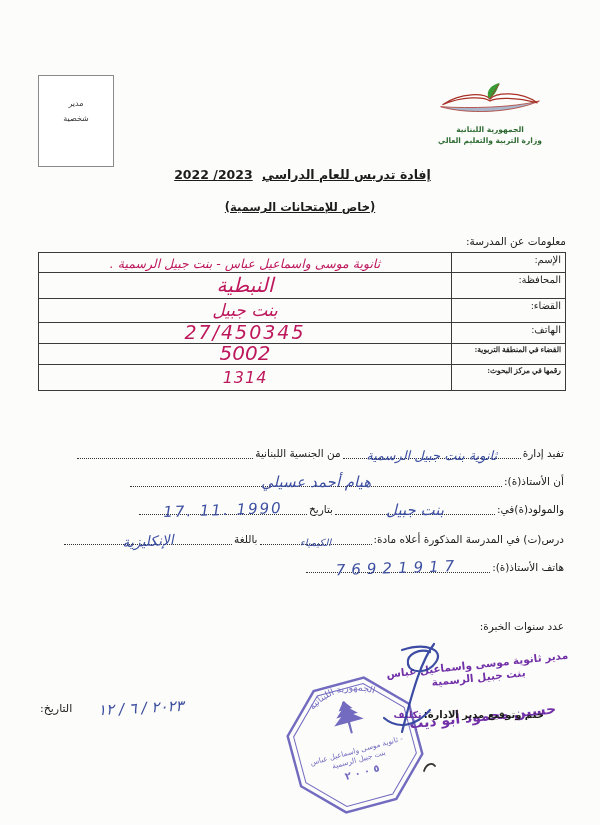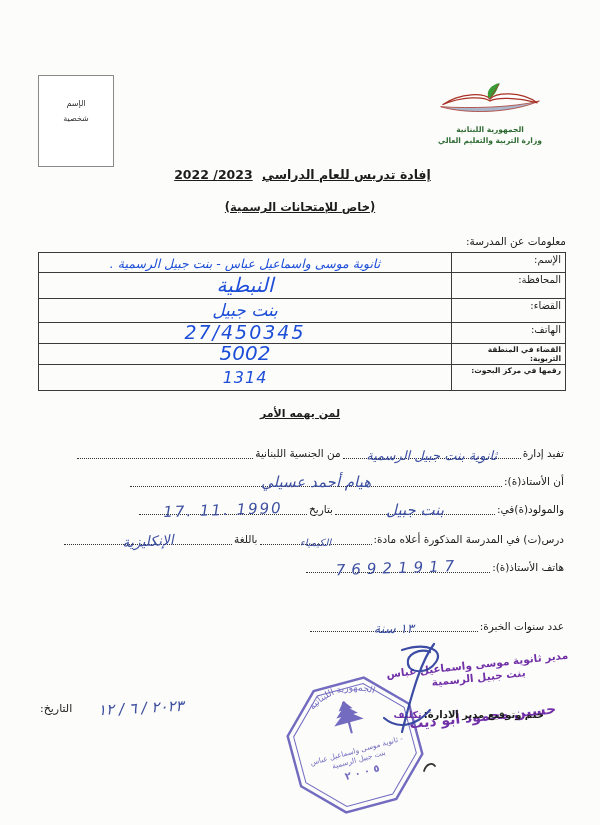--- a/index.html
+++ b/index.html
@@ -17,24 +17,24 @@
          font-size:12.5px;font-weight:bold;}
   .title .u{text-decoration:underline;}
   .title .years{margin:0 5px;}
   .subtitle{position:absolute;top:200px;left:0;right:0;text-align:center;direction:rtl;
             font-size:11.5px;font-weight:bold;text-decoration:underline;}
   .info-heading{position:absolute;right:34px;top:235px;direction:rtl;font-size:10.5px;}
   
   .info-table{position:absolute;left:38px;top:252px;width:528px;border-collapse:collapse;
               direction:rtl;table-layout:fixed;}
   .info-table td{border:1.2px solid #3a3a3a;padding:0;}
-  .lbl{width:105px;font-size:10px;padding:1px 4px !important;vertical-align:top;}
+  .lbl{width:105px;font-size:10px;padding:1px 4px !important;vertical-align:top;font-family:Liberation Serif, serif;}
   .lbl-sm{font-size:7.5px !important;font-weight:bold;}
   .val{text-align:center;vertical-align:middle;}
-  .hand{color:#1d4ed8;font-style:italic;line-height:.95;}
+  .hand{color:#be185d;font-style:italic;line-height:.95;}
   
   .towhom{position:absolute;top:407px;left:0;right:0;text-align:center;font-size:11px;
           font-weight:bold;text-decoration:underline;direction:rtl;}
   .bline{position:absolute;right:34px;direction:rtl;display:flex;align-items:flex-end;
          font-size:10.5px;height:15px;white-space:nowrap;}
   .pt{padding:0 2px;flex:none;}
   .dots{flex:none;height:13px;border-bottom:1.6px dotted #333;position:relative;}
   .dh{position:absolute;bottom:-4px;left:50%;transform:translateX(-50%);white-space:nowrap;
       line-height:1;color:#3d4fa0;font-style:italic;}
   
@@ -54,21 +54,21 @@
         transform:rotate(-15deg);opacity:.88;z-index:1;}
   .sig{position:absolute;left:372px;top:640px;z-index:4;}
   .stray{position:absolute;left:422px;top:760px;z-index:4;}
 </style>
 </head>
 <body>
 
 <div class="page">
 
   <div class="photo">
-    <div>الإسم</div>
+    <div>مدير</div>
     <div>شخصية</div>
   </div>
 
   <div class="logo">
     <svg width="120" height="38" viewBox="0 0 120 40">
       <path d="M8,26 C35,34 82,33 112,20 C84,27 38,28 8,26 Z" fill="#aab6cb" stroke="#a93226" stroke-width="0.8"></path>
       <path d="M10,24 C30,10 55,12 60,18 C66,11 92,9 110,22 C88,16 66,16 60,20 C54,15 30,15 10,24 Z" fill="#ffffff" stroke="#a93226" stroke-width="1.3"></path>
       <path d="M58,16 C56,8 62,3 70,1 C68,7 66,13 60,17 Z" fill="#3a9a35"></path>
       <path d="M60,18 C63,12 67,6 70,2" fill="none" stroke="#a93226" stroke-width="0.8"></path>
     </svg>
@@ -112,21 +112,20 @@
         <span class="hand" style="font-size:20px;direction:ltr">5002</span></td>
     </tr>
     <tr style="height:26px">
       <td class="lbl lbl-sm">رقمها في مركز البحوث:</td>
       <td class="val">
         <span class="hand" style="font-size:16px;letter-spacing:1px;direction:ltr">1314</span></td>
     </tr>
   </tbody>
     </table>
 
-  <div class="towhom">لمن يهمه الأمر</div>
 
   <div class="bline" style="top:444px">
     <span class="pt">تفيد إدارة</span>
     <span class="dots" style="width:178px">
       <span class="dh" style="font-size:13px">ثانوية بنت جبيل الرسمية</span>
     </span>
     <span class="pt">من الجنسية اللبنانية</span>
     <span class="dots" style="width:176px"></span>
   </div>
 
@@ -162,23 +161,20 @@
   <div class="bline" style="top:558px">
     <span class="pt">هاتف الأستاذ(ة):</span>
     <span class="dots" style="width:184px">
       <span class="dh" style="font-size:15px;letter-spacing:6px;direction:ltr;transform:translateX(-50%) rotate(-2deg)">76921917</span>
     </span>
   </div>
 
 
   <div class="bline" style="top:617px">
     <span class="pt">عدد سنوات الخبرة:</span>
-    <span class="dots" style="width:168px">
-      <span class="dh" style="font-size:13px">١٣ سنة</span>
-    </span>
   </div>
 
   <div class="dateline">
     <span class="date-hand">٢٠٢٣ / ٦ / ١٢</span>
     <span class="date-label">التاريخ:</span>
   </div>
 
   <div class="stamprow">
     <span>ختم وتوقيع مدير الادارة:</span>
     <span class="taklif">تكليف</span>

